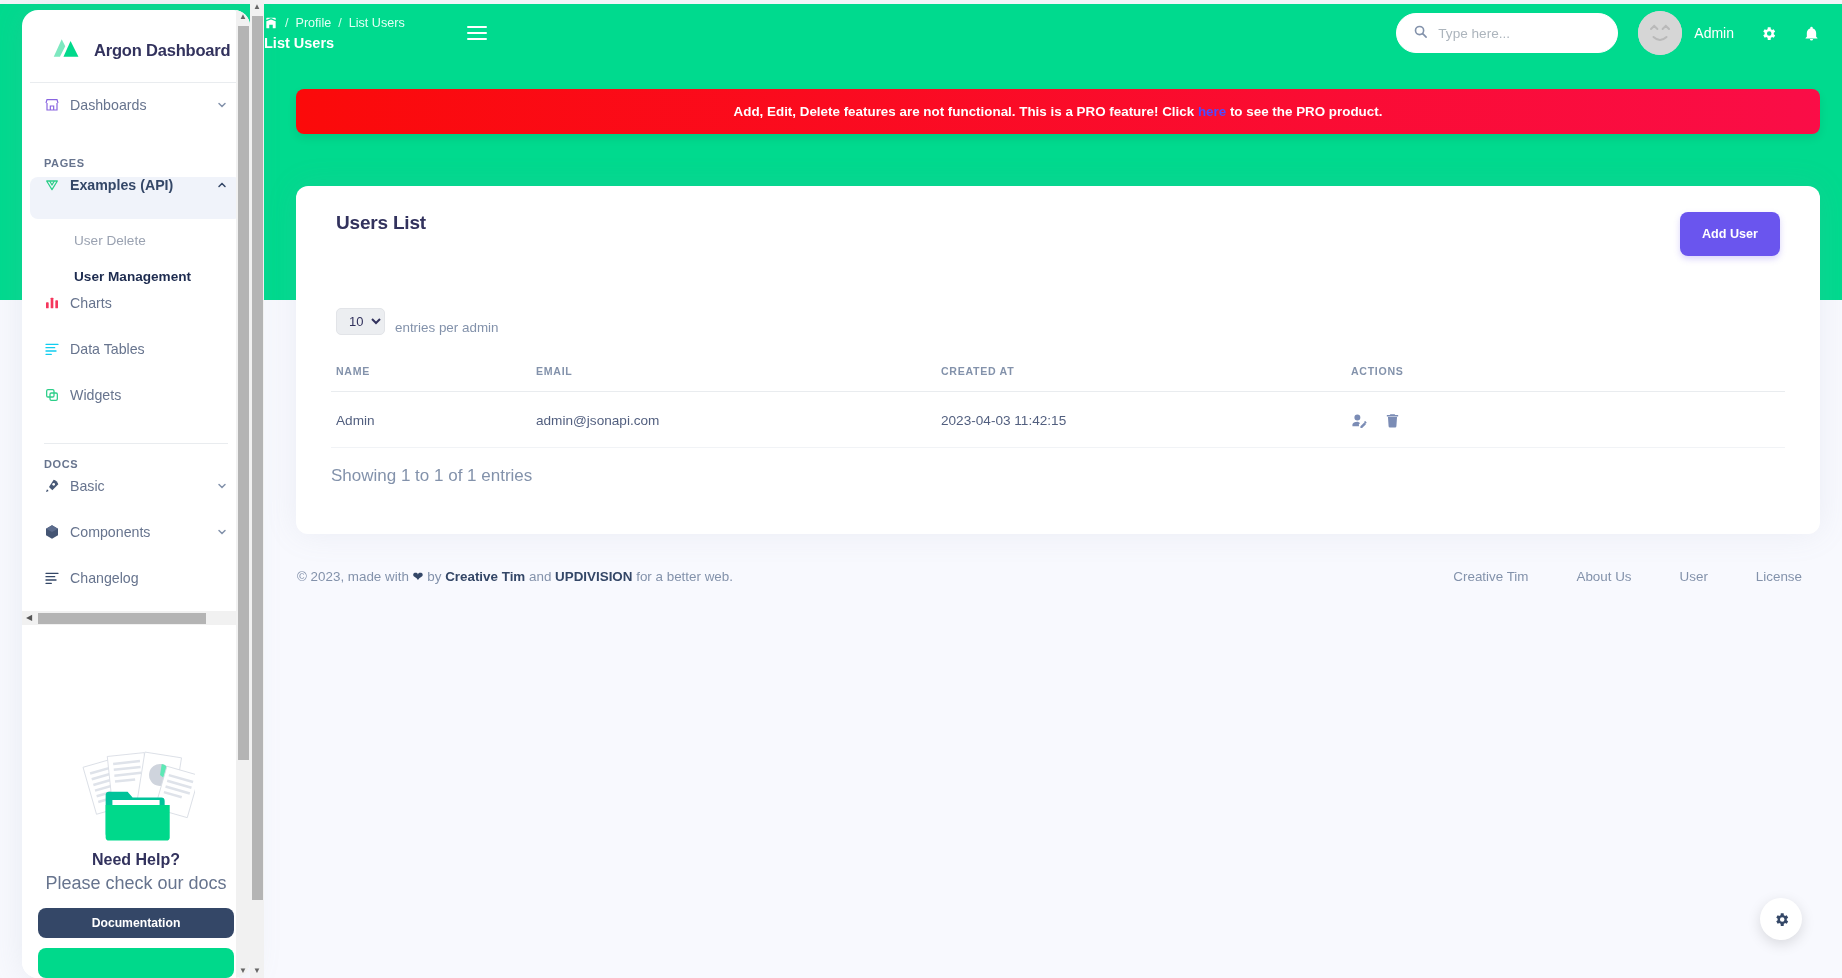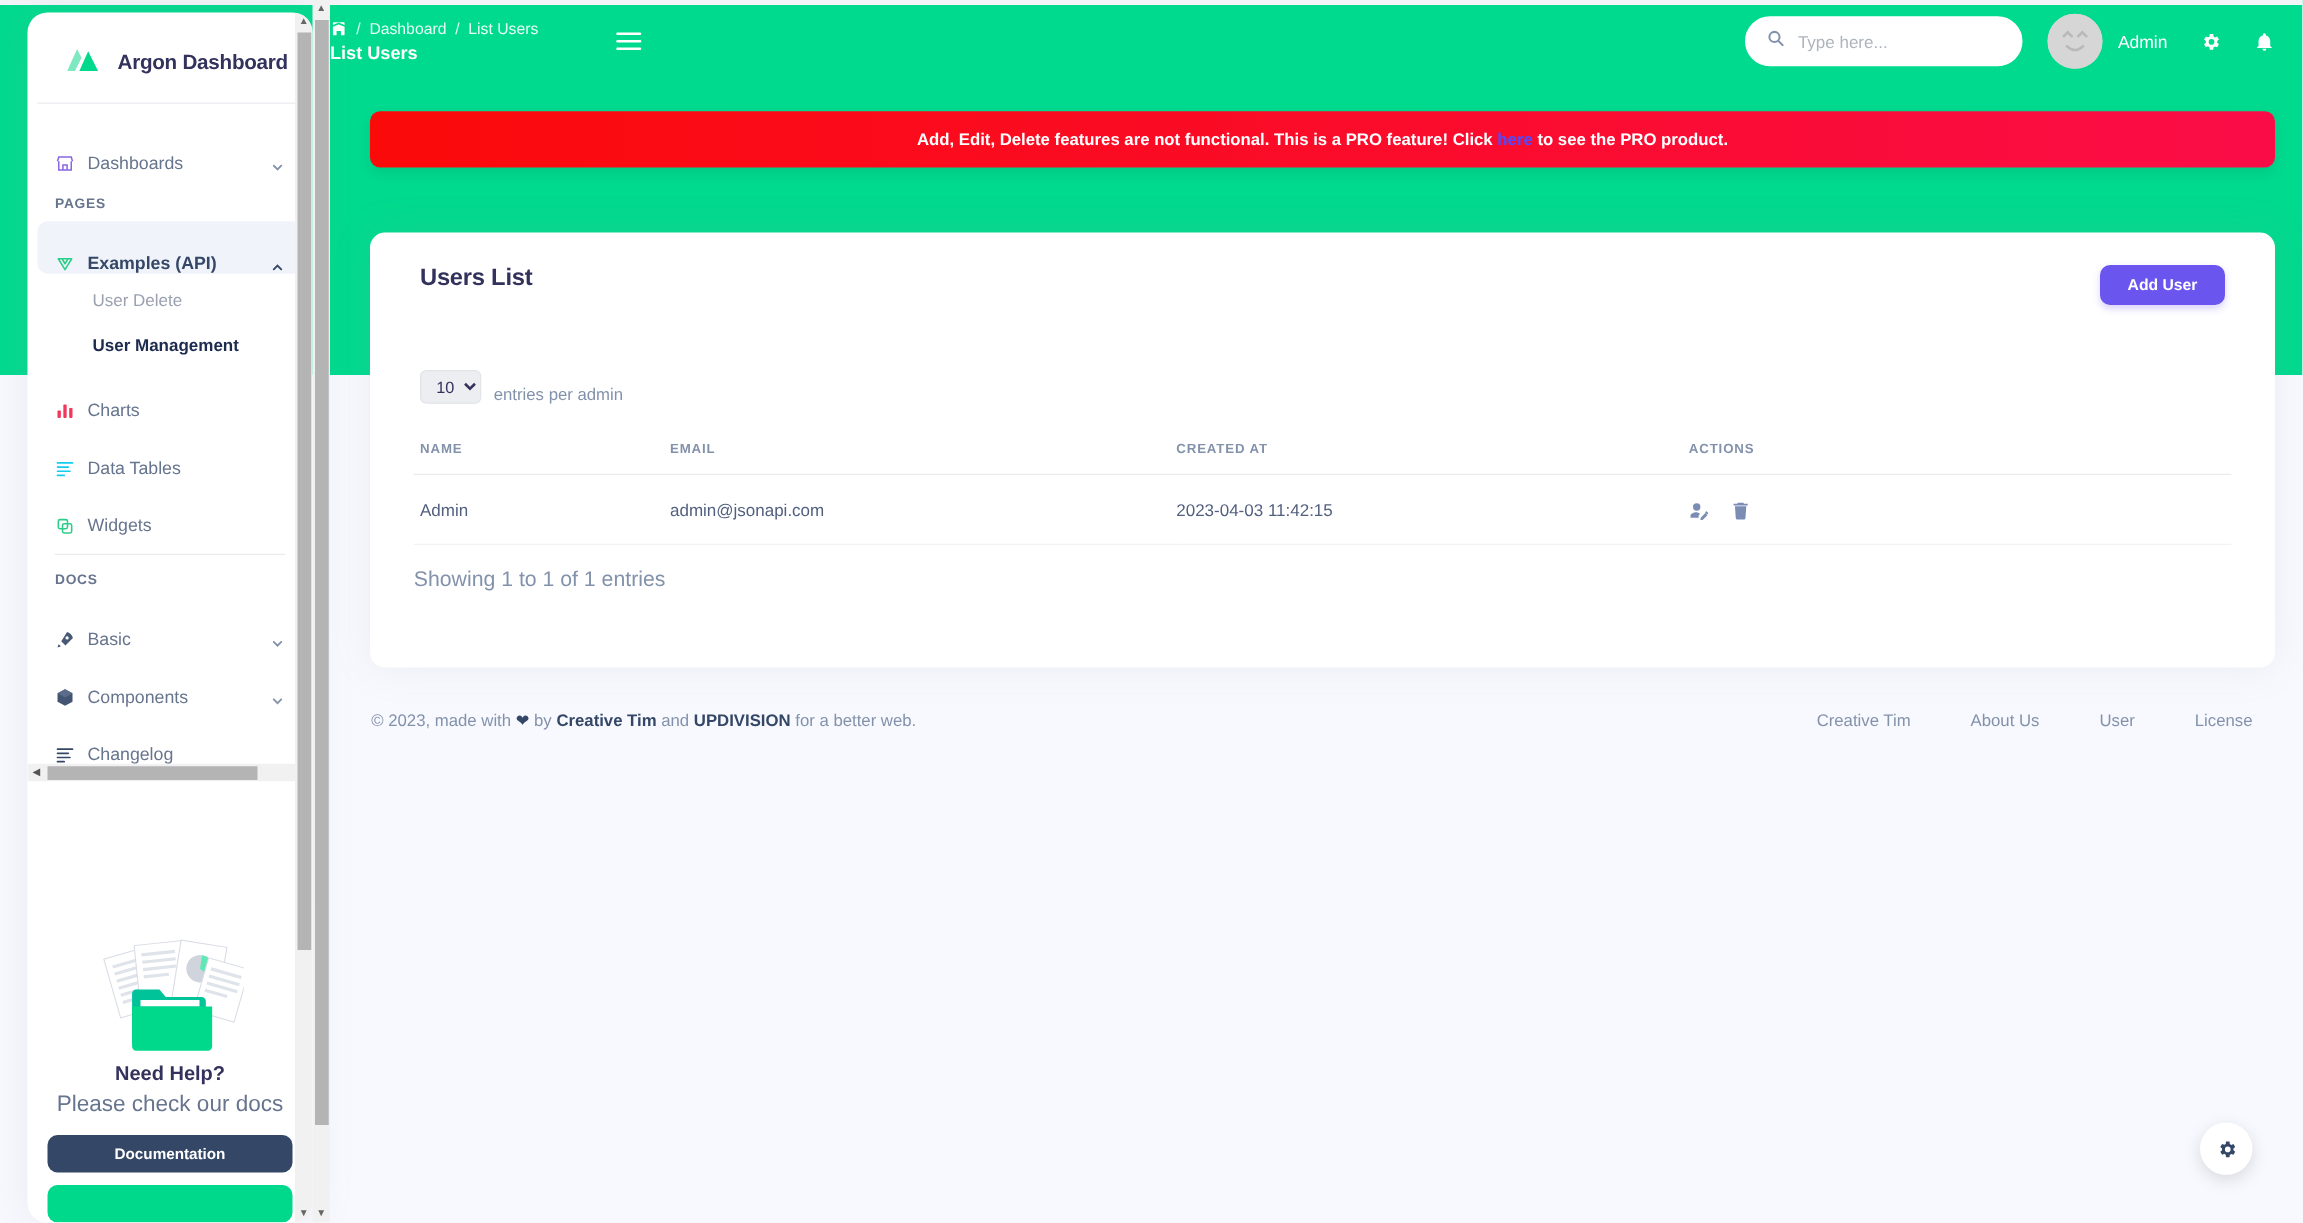--- a/index.html
+++ b/index.html
@@ -38,21 +38,21 @@
     display: flex; align-items: flex-end; gap: 12px;
     padding: 26px 0 22px 22px;
     border-bottom: 1px solid #e9ecef;
     margin: 0 8px;
   }
   .sb-brand-text { font-size: 16.5px; font-weight: 700; color: #32325d; letter-spacing:-.2px; }
   .logo-svg { width: 30px; height: 24px; flex: none; }
 
   .sb-scroll { padding: 14px 8px 0 8px; }
   .sb-item {
-    display: flex; align-items: flex-end;
+    display: flex; align-items: flex-start;
     height: 42px;
     padding: 0 14px;
     border-radius: 8px;
     cursor: pointer;
     margin-bottom: 4px;
   }
   .sb-item .ic { width: 26px; flex:none; display:flex; align-items:center; }
   .sb-item .lbl { font-size: 14.2px; color: #67748e; flex: 1; }
   .sb-item.active { background: #f0f3fa; }
   .sb-item.active .lbl { color: #344767; font-weight: 600; }
@@ -154,21 +154,21 @@
   .card {
     position:absolute; left: 296px; top: 186px; width: 1524px; height: 348px;
     background:#fff; border-radius:12px;
     box-shadow: 0 0 32px 0 rgba(136,152,170,.12);
     overflow:hidden;
   }
   .card-head { padding: 26px 40px 0 40px; display:flex; align-items:flex-start; }
   .card-title { font-size: 19px; font-weight:700; color:#32325d; letter-spacing:-.2px;}
   .add-btn {
     margin-left:auto; background:#6a55ee; color:#fff; border:none;
-    border-radius:8px; padding: 0 22px; height: 32px; line-height:32px;
+    border-radius:8px; padding: 0 22px; height: 44px; line-height:32px;
     font-size:12.6px; font-weight:700; cursor:pointer;
     font-family:"Liberation Sans", sans-serif;
     box-shadow: 0 3px 6px rgba(106,85,238,.25);
   }
   .entries-row { display:flex; align-items:flex-end; gap:10px; padding: 52px 0 0 40px;}
   .entries-sel {
     background:#eceef1; border:1px solid #e2e4e8; border-radius:5px;
     font-size:13px; color:#32325d; padding: 4px 4px 4px 8px; cursor:pointer;
     font-family:"Liberation Sans", sans-serif; height: 27px;
   }
@@ -230,21 +230,21 @@
 
   <div class="topbar">
     <div class="bc-wrap">
       <div class="bc-line">
         <span class="house-icon">
           <svg viewBox="0 0 24 24" fill="currentColor" width="14" height="14">
               <path d="M5 3h14a1 1 0 011 1v3l-8-3.6L4 7V4a1 1 0 011-1zm-1 6.2L12 6l8 3.2V20a1 1 0 01-1 1h-4v-6H9v6H5a1 1 0 01-1-1V9.2z"></path>
             </svg>
         </span>
         <span class="bc-sep">/</span>
-        <a>Dashboard</a>
+        <a>Profile</a>
         <span class="bc-sep">/</span>
         <a>List Users</a>
       </div>
       <div class="bc-title">List Users</div>
     </div>
 
     <div class="burger">
       <span></span>
         <span></span>
         <span></span>

